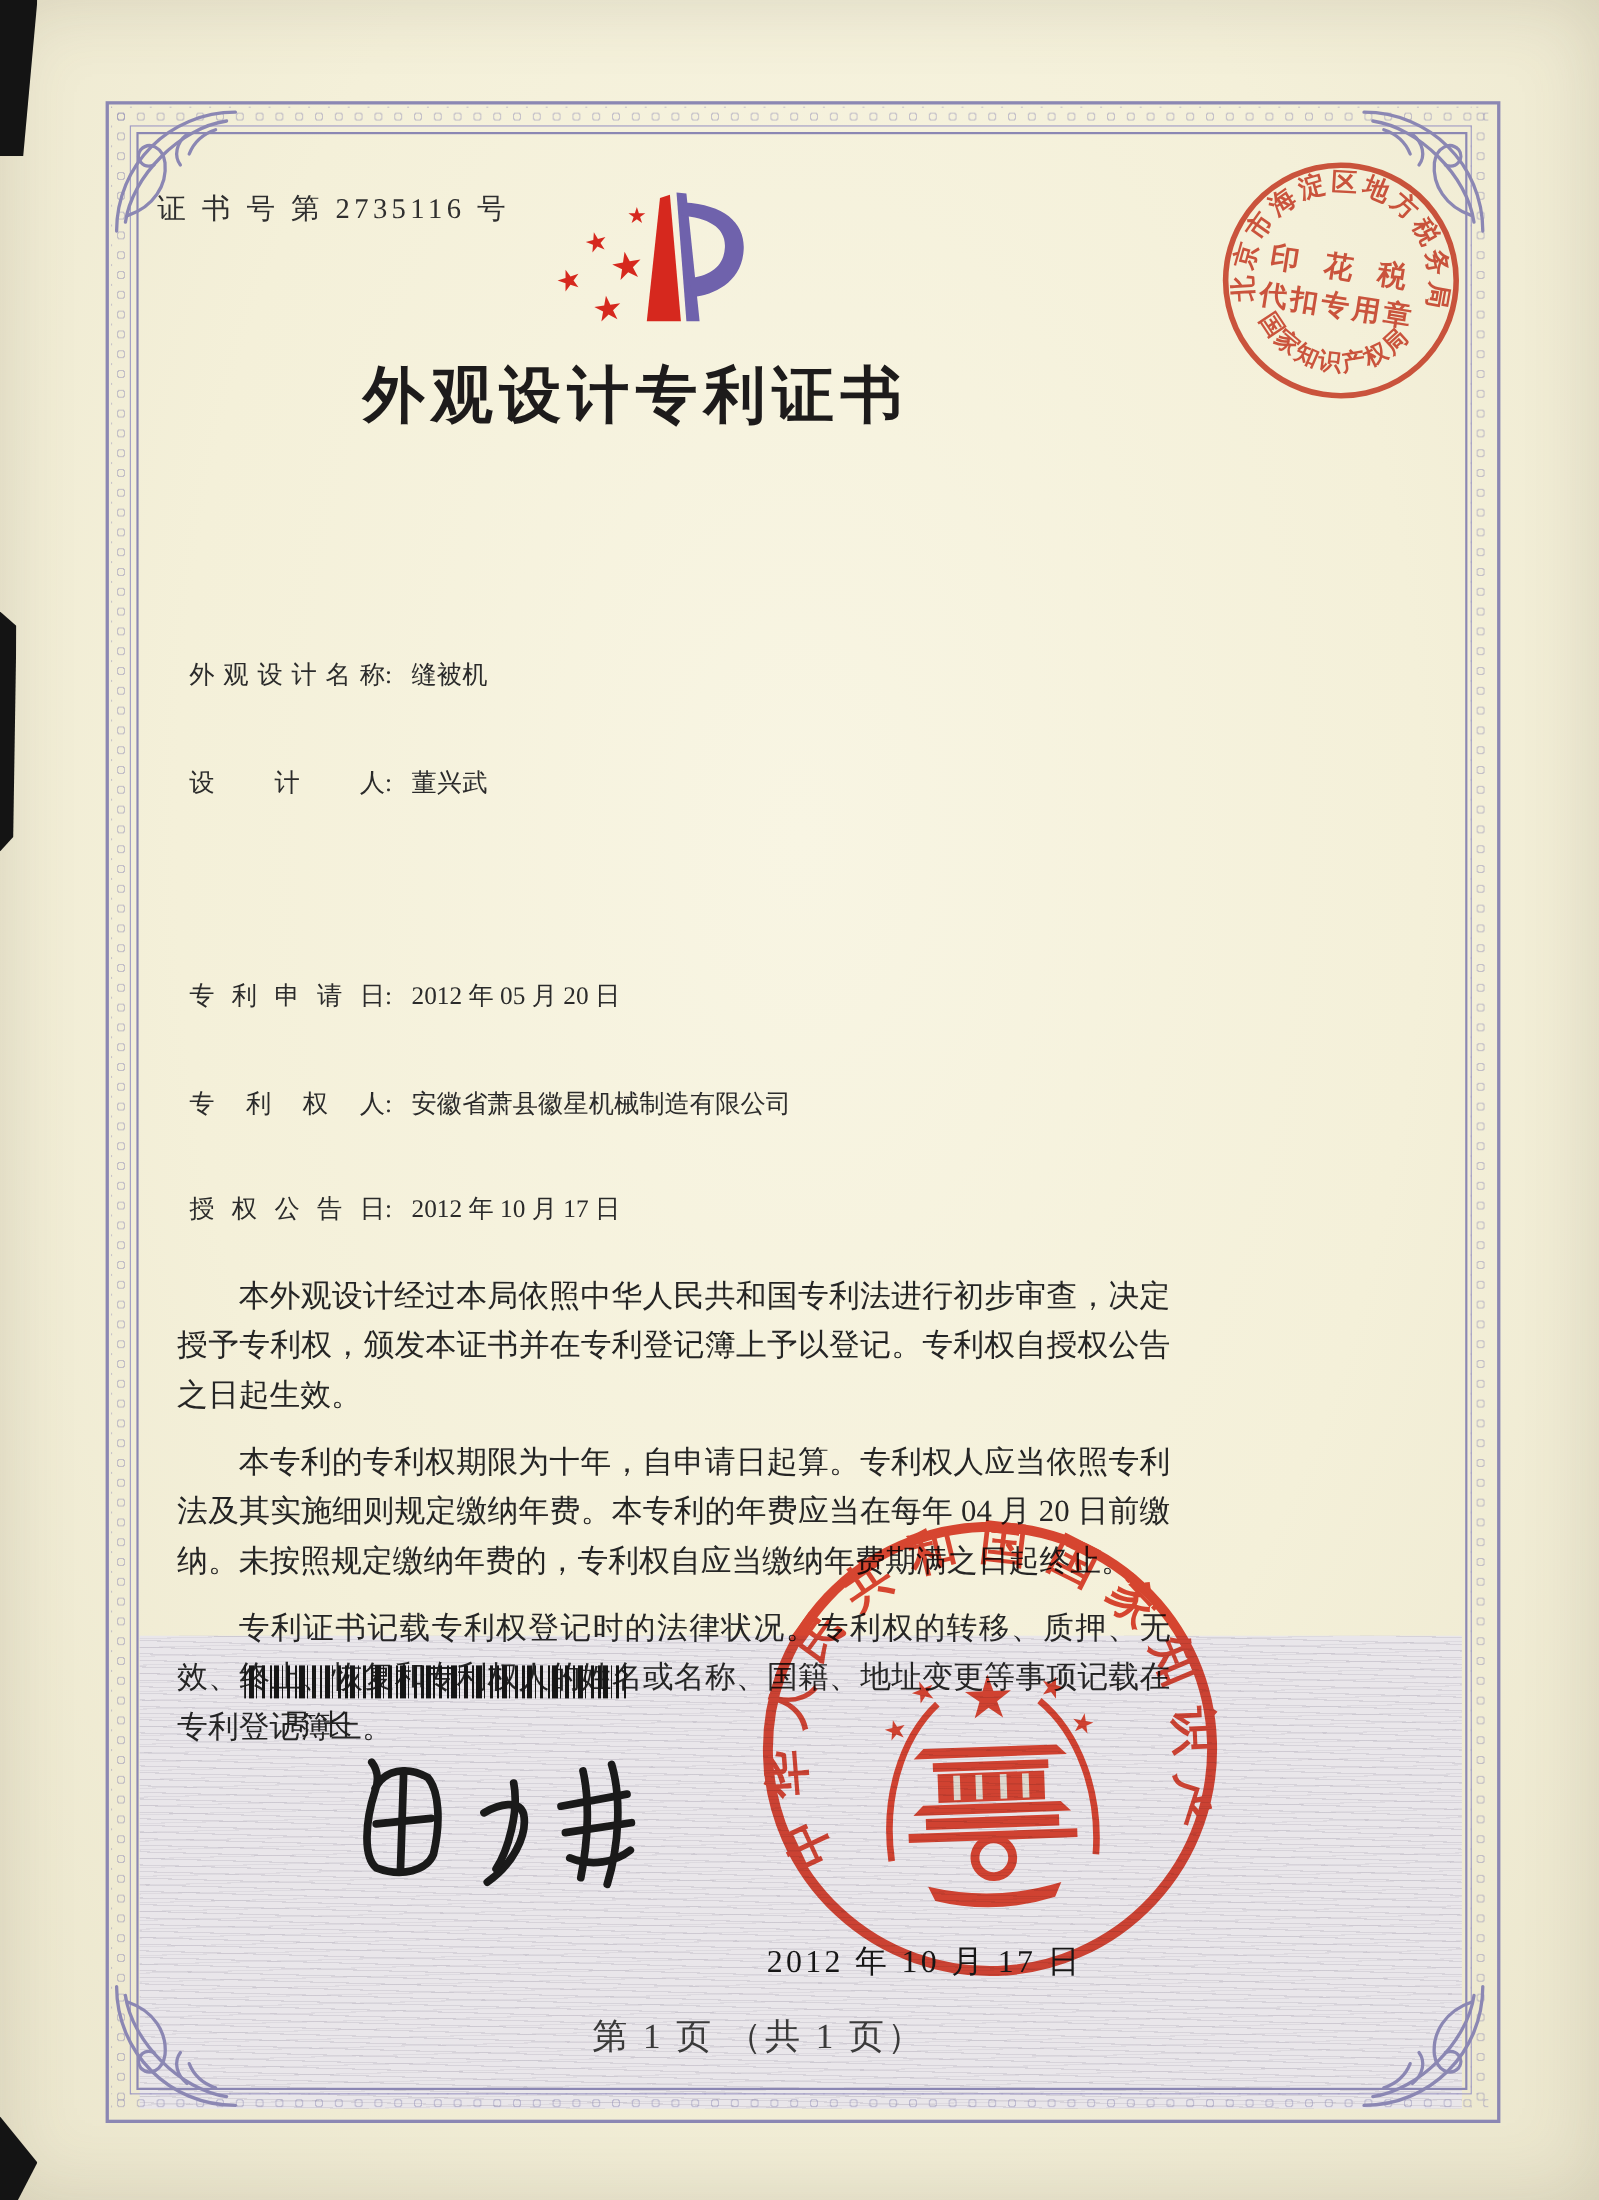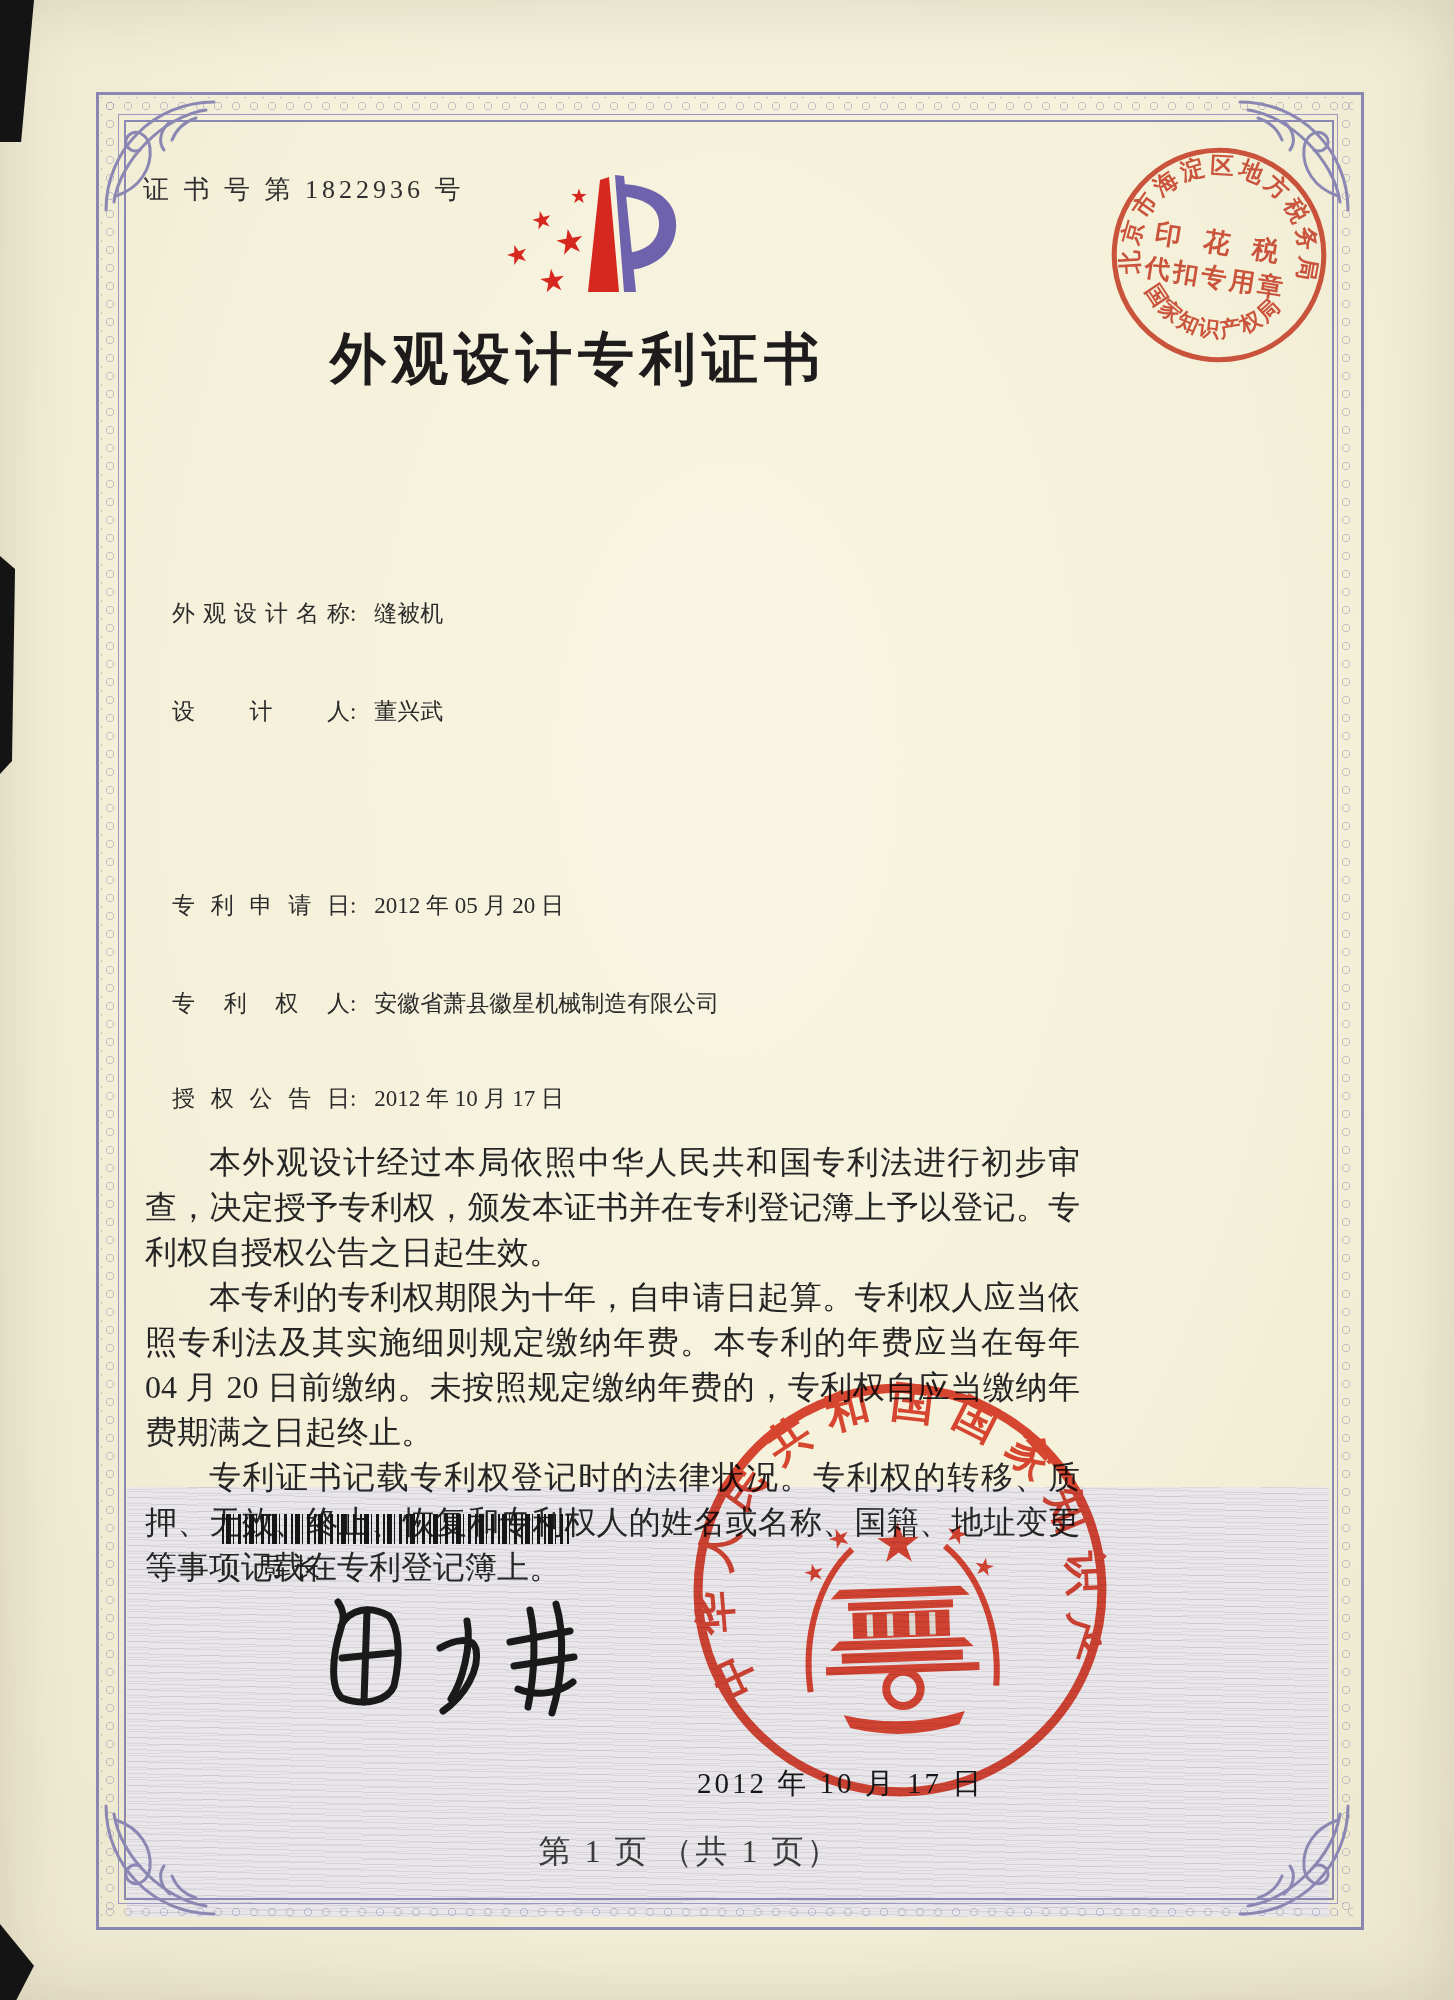--- a/index.html
+++ b/index.html
@@ -34,21 +34,21 @@
       repeating-linear-gradient(1.6deg, rgba(255,255,255,0) 0 5px, rgba(140,134,152,.20) 5px 6px),
       repeating-linear-gradient(-1.4deg, rgba(140,134,152,.12) 0 1px, rgba(255,255,255,0) 1px 8px),
       #e9e6ea;}
   
   .certno{position:absolute;left:143px;top:172px;font-size:26px;letter-spacing:4px;color:#2f2f2f;z-index:3;}
   .title{position:absolute;left:330px;top:322px;font-size:56px;font-weight:700;letter-spacing:6px;color:#1d1b1b;z-index:3;}
   .field{position:absolute;left:172px;font-size:23px;color:#2b2b2b;z-index:3;white-space:nowrap;}
   .flabel{display:inline-block;width:178px;text-align:justify;text-align-last:justify;}
   .colon{margin-right:12px;}
   .paras{position:absolute;left:145px;top:1140px;width:935px;z-index:3;}
-  .paras p{margin:0;font-size:32px;line-height:45px;text-align:justify;text-indent:2em;color:#252525;}
+  .paras p{margin:16px;font-size:28px;line-height:45px;text-align:justify;text-indent:2em;color:#252525;}
   .director{position:absolute;left:256px;top:1550px;font-size:26px;letter-spacing:12px;color:#1f1f1f;z-index:3;}
   .sig{position:absolute;left:302px;top:1576px;z-index:3;}
   .barcode{position:absolute;left:222px;top:1514px;width:348px;height:30px;z-index:3;
     background:repeating-linear-gradient(90deg,#161616 0 2px,transparent 2px 4px,#161616 4px 9px,transparent 9px 11px,#161616 11px 12px,transparent 12px 16px,#161616 16px 19px,transparent 19px 23px);}
   .issue-date{position:absolute;left:697px;top:1764px;font-size:29px;letter-spacing:3px;color:#161616;z-index:7;white-space:nowrap;}
   .footer{position:absolute;left:440px;top:1830px;width:500px;text-align:center;font-size:32px;letter-spacing:3px;color:#3a3a3a;z-index:3;}
   
   .logo{position:absolute;left:482px;top:158px;z-index:3;}
   .tax-stamp{position:absolute;left:1102px;top:138px;z-index:5;mix-blend-mode:multiply;opacity:.9;transform:rotate(9deg);}
   .main-seal{position:absolute;left:688px;top:1378px;z-index:6;mix-blend-mode:multiply;opacity:.93;transform:rotate(-2deg);}
@@ -99,21 +99,21 @@
   <svg class="corner c-br" viewBox="0 0 120 120">
     <g fill="none" stroke="#8b87b3" stroke-width="3" stroke-linecap="round">
       <path d="M6,114 C6,54 54,6 114,6"></path>
       <path d="M14,106 C20,64 64,20 106,14"></path>
       <path d="M16,100 C40,92 52,72 50,52 C48,38 36,32 28,40 C22,48 30,58 40,54"></path>
       <path d="M70,26 C60,34 58,46 64,54"></path>
       <path d="M96,22 C84,26 76,34 72,44"></path>
     </g>
   </svg>
 
-  <div class="certno">证 书 号 第 1822936 号</div>
+  <div class="certno">证 书 号 第 2735116 号</div>
 
   <svg class="logo" width="200" height="170" viewBox="0 0 200 170">
     <g fill="#d6281e" font-family="'DejaVu Sans',sans-serif" text-anchor="middle">
       <text x="97" y="45" font-size="20">★</text>
       <text x="62" y="70" font-size="24" transform="rotate(-14 62 70)">★</text>
       <text x="90" y="95" font-size="34" transform="rotate(-10 90 95)">★</text>
       <text x="38" y="105" font-size="26" transform="rotate(-18 38 105)">★</text>
       <text x="72" y="133" font-size="31" transform="rotate(-8 72 133)">★</text>
     </g>
     <polygon points="118,22 127,19 137,134 106,134" fill="#d6281e"></polygon>

